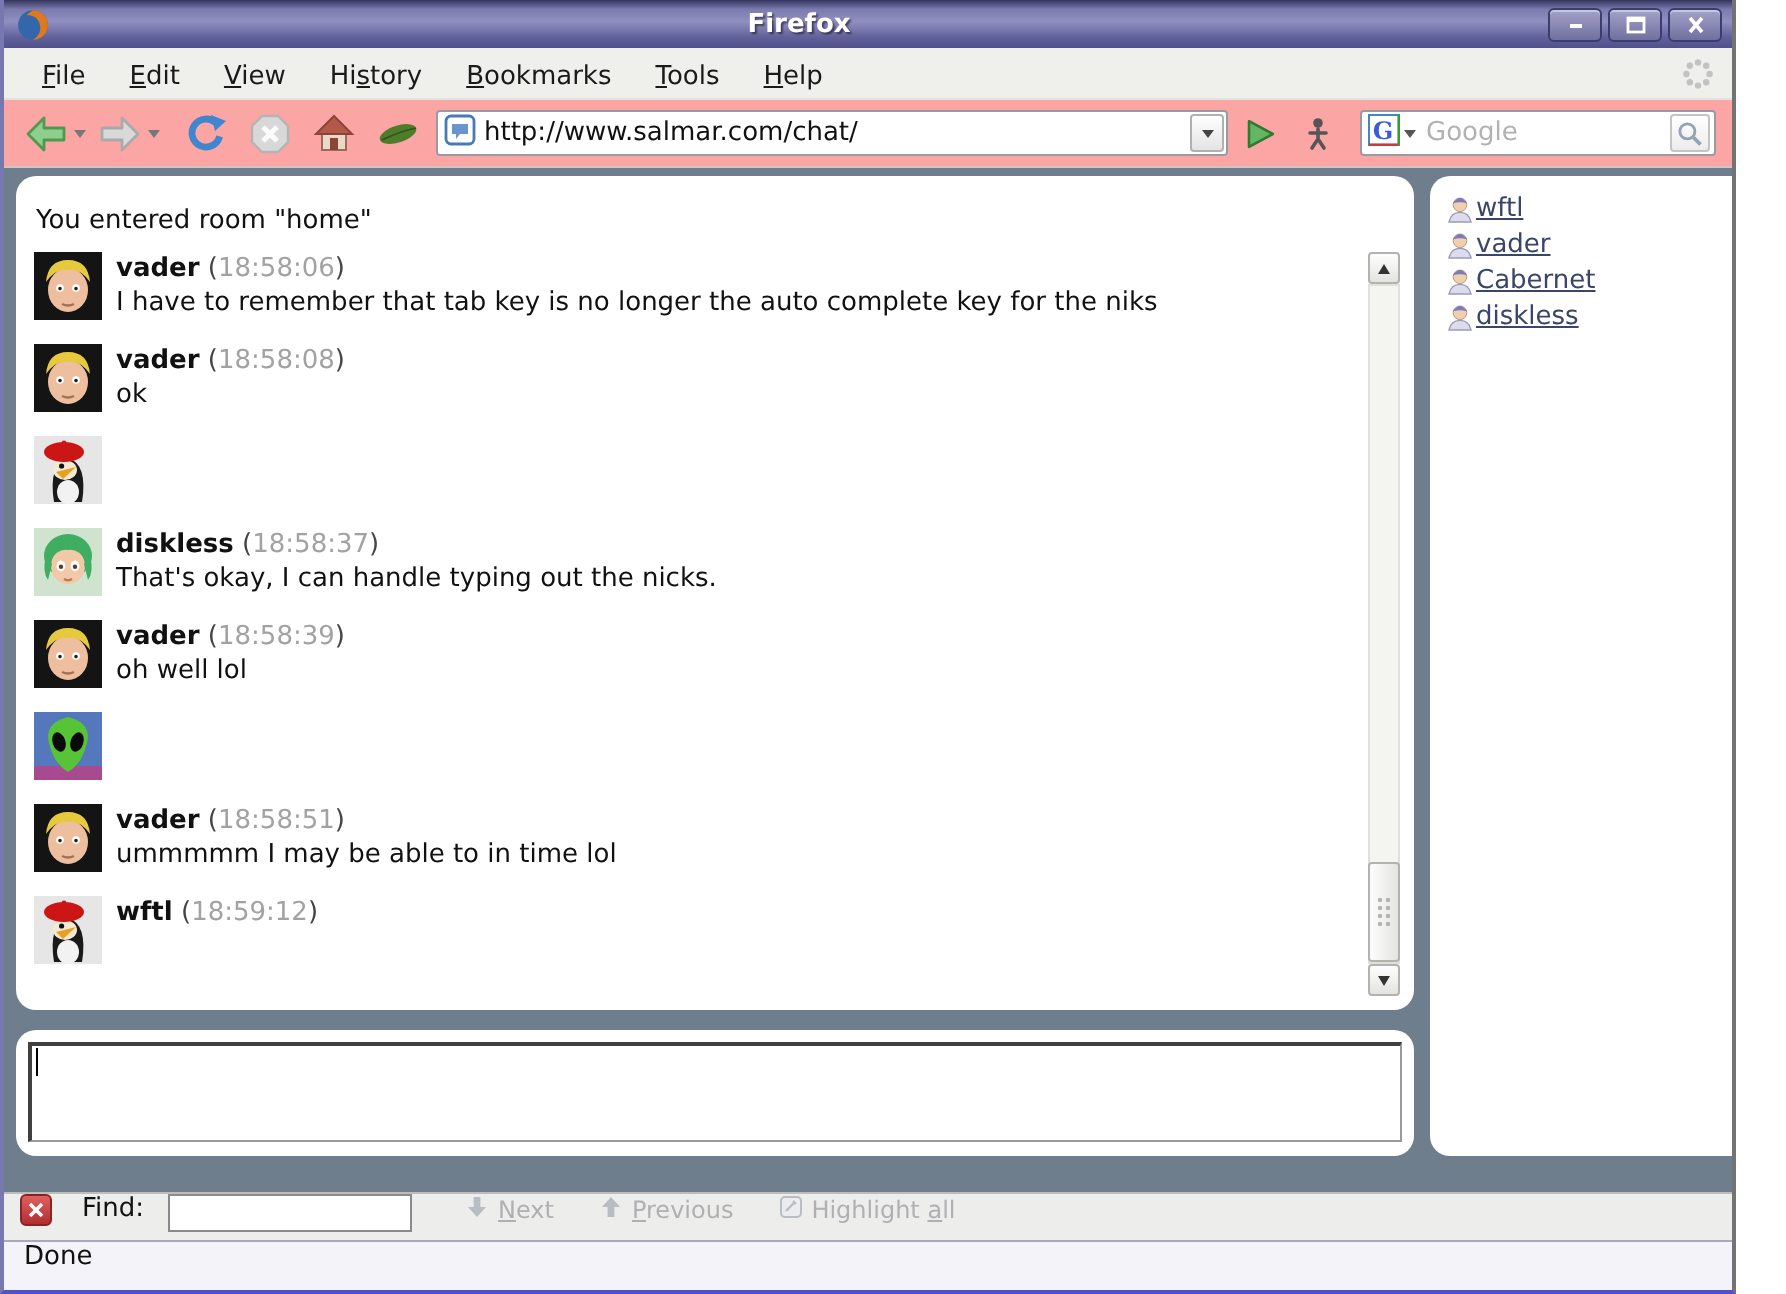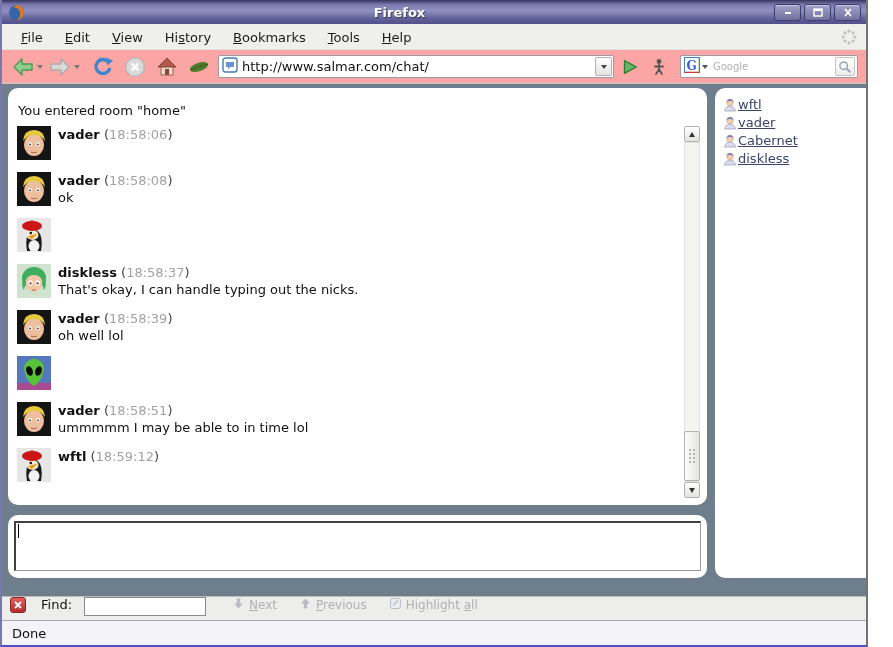--- a/index.html
+++ b/index.html
@@ -29,21 +29,21 @@
   .url-bar { display:flex; align-items:center; width:396px; height:23px; background:#fff;
              border:1px solid #9a9aa2; border-radius:2px; margin-left:6px; padding-left:3px; }
   .url-bar input { flex:1; border:none; outline:none; font-size:13px; font-family:inherit; color:#111; padding-left:4px; background:transparent; }
   .url-drop { width:17px; height:19px; margin-right:1px; background:linear-gradient(#ffffff,#e3e3e3);
               border:1px solid #b0b0b0; border-radius:2px; display:flex; align-items:center; justify-content:center; }
   .url-drop i { width:0; height:0; border-left:3.5px solid transparent; border-right:3.5px solid transparent; border-top:4px solid #444; }
   .go-btn { width:26px; height:26px; margin-left:3px; display:flex; align-items:center; justify-content:center; }
   .fig-btn { width:22px; height:26px; margin-left:5px; display:flex; align-items:center; justify-content:center; }
   .search-box { display:flex; align-items:center; width:178px; height:23px; background:#fff;
                 border:1px solid #9a9aa2; border-radius:2px; margin-left:auto; padding:0 2px 0 3px; }
-  .search-box input { flex:1; min-width:0; border:none; outline:none; font-size:10px; font-family:inherit; color:#444; padding-left:5px; background:transparent; }
+  .search-box input { flex:1; min-width:0; border:none; outline:none; font-size:13px; font-family:inherit; color:#444; padding-left:5px; background:transparent; }
   .search-box input::placeholder { color:#b2b2b2; }
   .g-drop { width:0; height:0; border-left:3px solid transparent; border-right:3px solid transparent; border-top:4px solid #555; margin-left:2px; }
   .mag-btn { width:20px; height:19px; display:flex; align-items:center; justify-content:center;
              background:linear-gradient(#ffffff,#ececec); border:1px solid #c4c4c4; border-radius:2px; }
   
   .viewport { position:relative; height:512px; background:#6e7e8c; overflow:hidden; }
   .chat-panel { position:absolute; left:6px; top:4px; width:699px; height:417px; background:#fff; border-radius:10px; }
   .system-line { font-size:13px; color:#111; padding:15px 0 6px 10px; }
   .messages { position:absolute; left:2px; top:38px; right:28px; bottom:6px; overflow:hidden; }
   .msg { display:flex; gap:7px; padding-left:7px; margin-bottom:12px; }
@@ -79,21 +79,21 @@
   .findbar { height:24px; background:#ededeb; border-top:1px solid #bcbcb8; display:flex; align-items:flex-start; padding:0 8px; }
   .find-close { width:16px; height:16px; border:1px solid #8a2424; border-radius:3px;
                 background:linear-gradient(#e06060,#b22e2e); display:flex; align-items:center; justify-content:center; }
   .find-label { font-size:13px; color:#111; margin-left:15px; }
   .find-input { width:122px; height:19px; margin-left:12px; border:1px solid #8a8a8a; background:#fff;
                 font-family:inherit; font-size:13px; outline:none; padding:0 3px; }
   .find-btn { display:flex; align-items:center; gap:4px; font-size:12px; color:#b0b0b4; margin-left:22px; }
   .find-btn .accel { text-decoration:underline; }
   .find-btn:first-of-type { margin-left:26px; }
   
-  .statusbar { height:25px; background:#f3f3f9; border-top:1px solid #a8a8c2; display:flex; align-items:center;
+  .statusbar { height:25px; background:#f3f3f9; border-top:1px solid #a8a8c2; display:flex; align-items:flex-start;
                padding-left:10px; font-size:13px; color:#111; }
 </style>
 </head>
 <body>
 
 <div class="window">
 
   <div class="titlebar">
     <span class="ff-logo">
       <svg width="17" height="17" viewBox="0 0 16 16">
@@ -238,20 +238,21 @@
                 <path d="M6 15 Q7 4 17 4 Q27 4 28 15 Q23 8 17 9 Q11 8 6 15 Z" fill="#e6c93c"></path>
                 <circle cx="13" cy="18" r="1.9" fill="#fff"></circle>
                 <circle cx="21" cy="18" r="1.9" fill="#fff"></circle>
                 <circle cx="13" cy="18.3" r="0.9" fill="#222"></circle>
                 <circle cx="21" cy="18.3" r="0.9" fill="#222"></circle>
                 <path d="M14 26 Q17 27.5 20 26" stroke="#a5705a" fill="none" stroke-width="1.2"></path>
               </svg>
             </span>
       <span class="msg-body">
         <span class="msg-head"><span class="msg-name">vader</span> <span class="msg-paren">(</span><span class="msg-time">18:58:06</span><span class="msg-paren">)</span></span><br>
+        <span class="msg-text">I have to remember that tab key is no longer the auto complete key for the niks</span>
       </span>
     </div>
           <div class="msg">
       <span class="avatar">
               <svg width="34" height="34" viewBox="0 0 34 34">
                 <rect width="34" height="34" fill="#141414"></rect>
                 <ellipse cx="17" cy="19" rx="10" ry="11" fill="#eebf9e"></ellipse>
                 <path d="M6 15 Q7 4 17 4 Q27 4 28 15 Q23 8 17 9 Q11 8 6 15 Z" fill="#e6c93c"></path>
                 <circle cx="13" cy="18" r="1.9" fill="#fff"></circle>
                 <circle cx="21" cy="18" r="1.9" fill="#fff"></circle>

